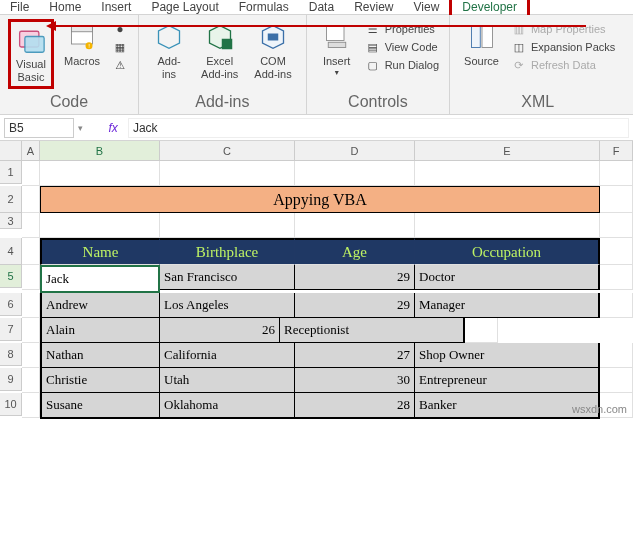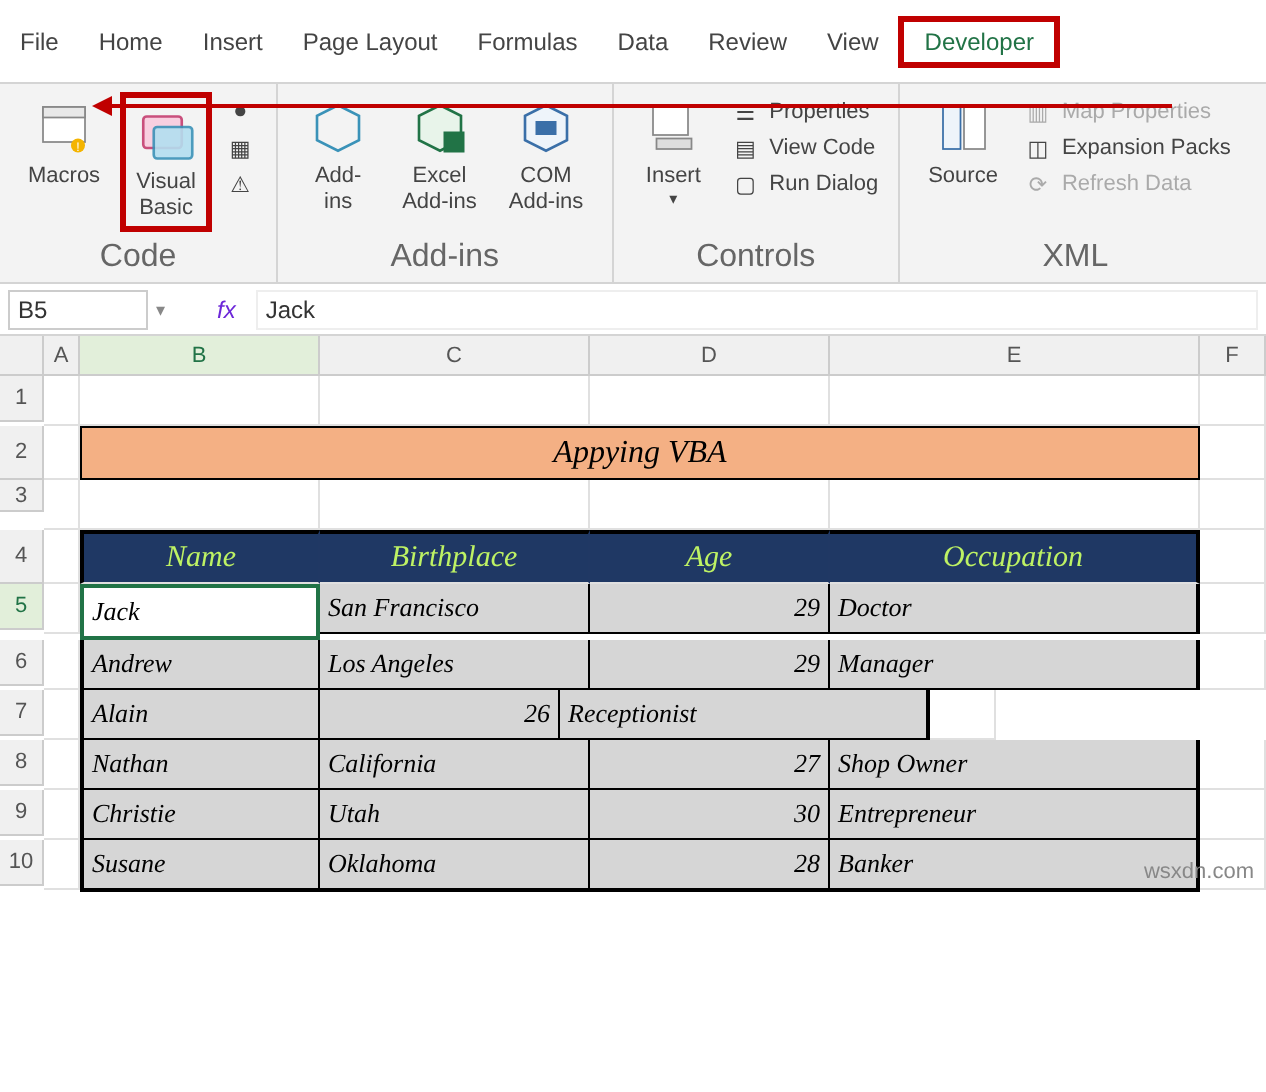--- a/index.html
+++ b/index.html
@@ -8,21 +8,21 @@
     font-family: "Segoe UI", Tahoma, sans-serif;
     font-size: 12px;
     background: #fff;
     color: #333;
     width: 633px;
   }
   .tabs {
     display: flex;
     background: #fff;
     border-bottom: 1px solid #d4d4d4;
-    height: 42px;
+    height: 15px;
     align-items: center;
   }
   .tab {
     padding: 4px 10px;
     cursor: default;
     color: #444;
     height: 26px;
     display: flex;
     align-items: center;
   }
@@ -165,21 +165,20 @@
     border-right: 1px solid #e0e0e0;
     border-bottom: 1px solid #e0e0e0;
     height: 23px;
     font-size: 13px;
     padding: 12px 4px;
     font-family: "Comic Sans MS", "Segoe UI", cursive;
     display: flex;
     align-items: center;
     overflow: hidden;
     white-space: nowrap;
-    font-style: italic;
   }
   .cell.tall { height: 27px; }
   .colA { width: 18px; }
   .colB { width: 120px; }
   .colC { width: 135px; }
   .colD { width: 120px; }
   .colE { width: 185px; }
   .colF { width: 33px; }
   .title-merged {
     background: #f4b084;
@@ -232,40 +231,40 @@
   <div class="tab">Review</div>
   <div class="tab">View</div>
   <div class="tab dev-highlight">Developer</div>
 </div>
 
 <div class="ribbon">
   <div class="arrow-highlight"></div>
 
   <div class="rgroup">
     <div class="rgroup-body">
+      <div class="rbtn vb-highlight">
+        <div class="iconbox">
+          <svg width="28" height="28" viewBox="0 0 32 32">
+              <rect x="3" y="6" width="22" height="18" rx="2" fill="#f8cfe0" stroke="#c94f7c" stroke-width="1.5"></rect>
+              <rect x="9" y="12" width="22" height="18" rx="2" fill="#b3dff0" stroke="#3a92b8" stroke-width="1.5" opacity="0.9"></rect>
+            </svg>
+        </div>
+        <span style="white-space:pre-line">Visual
+Basic</span>
+      </div>
       <div class="rbtn">
         <div class="iconbox">
           <svg width="28" height="28" viewBox="0 0 32 32">
               <rect x="4" y="4" width="24" height="20" fill="#fff" stroke="#888"></rect>
               <rect x="4" y="4" width="24" height="6" fill="#e8e8e8" stroke="#888"></rect>
               <circle cx="24" cy="26" r="4" fill="#f4b400"></circle>
               <text x="24" y="29" font-size="7" fill="#fff" text-anchor="middle">!</text>
             </svg>
         </div>
         <span>Macros</span>
-      </div>
-      <div class="rbtn vb-highlight">
-        <div class="iconbox">
-          <svg width="28" height="28" viewBox="0 0 32 32">
-              <rect x="3" y="6" width="22" height="18" rx="2" fill="#f8cfe0" stroke="#c94f7c" stroke-width="1.5"></rect>
-              <rect x="9" y="12" width="22" height="18" rx="2" fill="#b3dff0" stroke="#3a92b8" stroke-width="1.5" opacity="0.9"></rect>
-            </svg>
-        </div>
-        <span style="white-space:pre-line">Visual
-Basic</span>
       </div>
       <div class="rstack">
         <div class="rstack-item">
             <span class="smallicon">⏺</span>
           </div>
         <div class="rstack-item">
             <span class="smallicon">▦</span>
           </div>
         <div class="rstack-item">
             <span class="smallicon">⚠</span>

